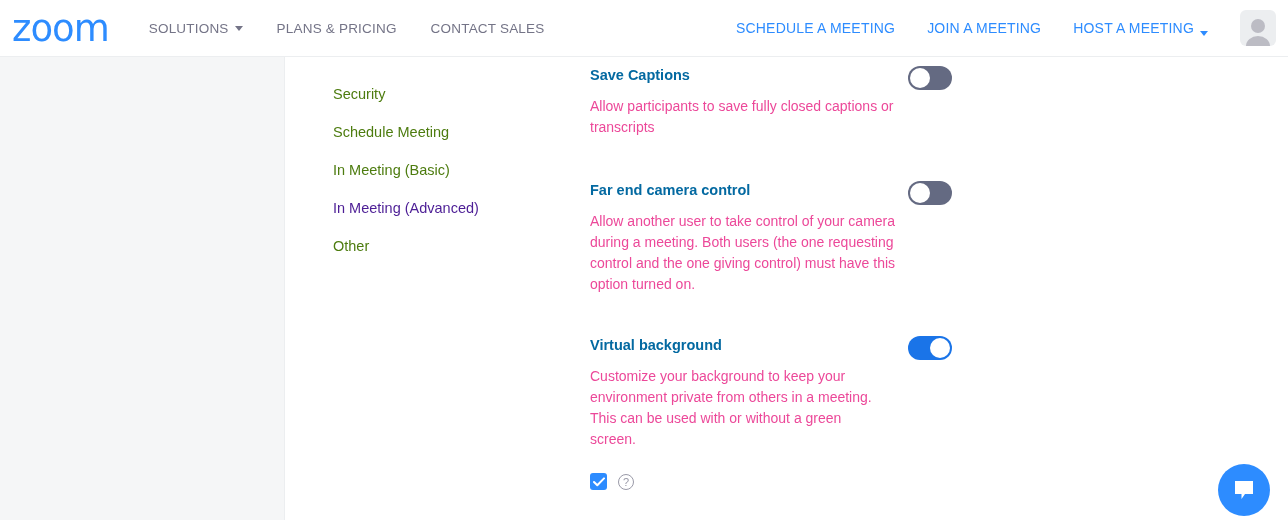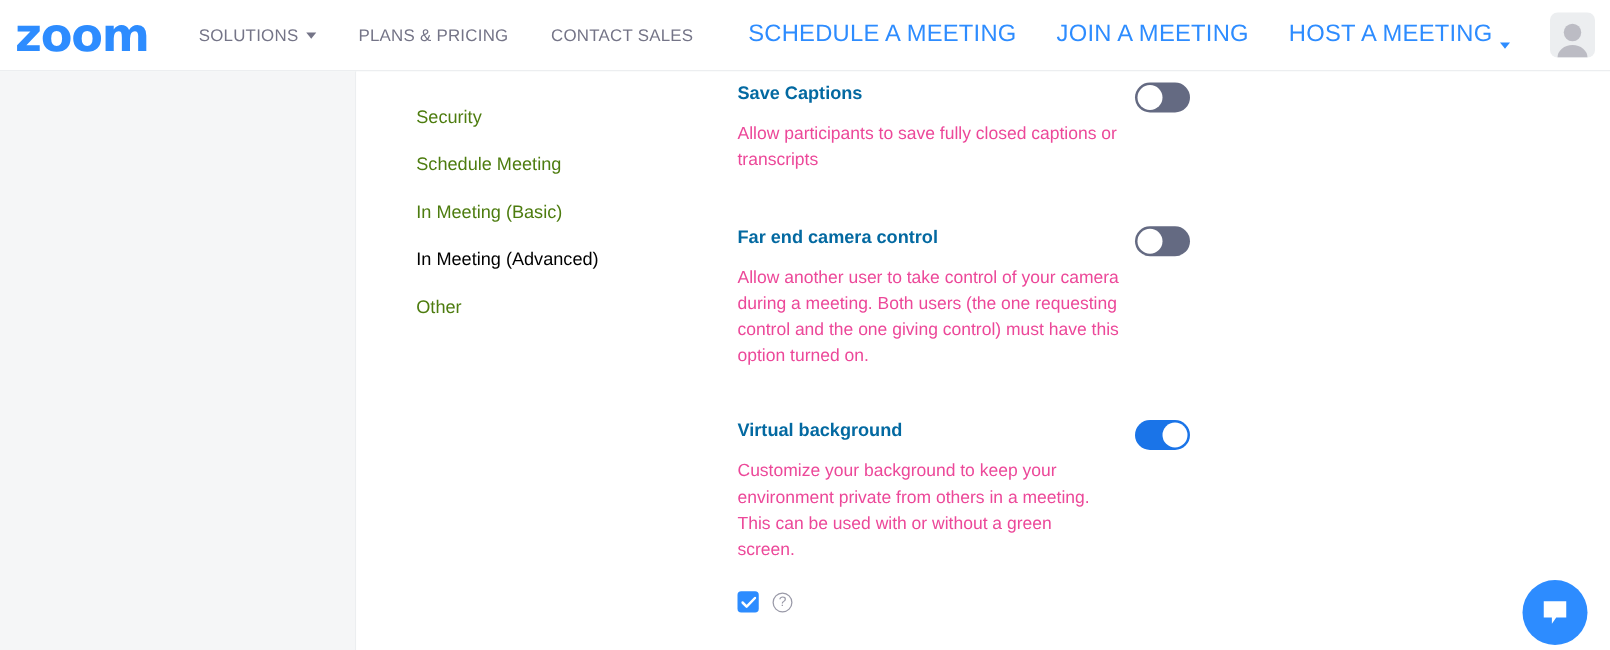--- a/index.html
+++ b/index.html
@@ -15,21 +15,21 @@
     position: absolute; top: 0; left: 0;
     width: 1288px; height: 57px;
     background: #ffffff;
     border-bottom: 1px solid #eceef0;
     display: flex; align-items: center;
     z-index: 20;
   }
   .logo {
     margin-left: 12px;
     font-size: 37px;
-    font-weight: bold;
+    font-weight: normal;
     letter-spacing: -1px;
     color: #2d8cff;
     line-height: 1;
     font-family: "DejaVu Sans", sans-serif;
     user-select: none;
   }
   .nav-left { display: flex; align-items: center; margin-left: 40px; }
   .nav-left a {
     color: #747487;
     font-size: 13.5px;
@@ -47,21 +47,21 @@
     border-right: 4px solid transparent;
     border-top: 5px solid currentColor;
   }
   .nav-right {
     margin-left: auto;
     display: flex; align-items: center;
     margin-right: 12px;
   }
   .nav-right a {
     color: #2d8cff;
-    font-size: 19px;
+    font-size: 14px;
     text-decoration: none;
     margin-right: 32px;
     letter-spacing: .2px;
     white-space: nowrap;
     display: inline-flex; align-items: flex-end;
   }
   .avatar {
     width: 36px; height: 36px;
     border-radius: 6px;
     background: #eceef0;
@@ -96,21 +96,21 @@
     padding-top: 18px;
   }
   .side-menu-item {
     display: block;
     padding: 10px 0 10px 48px;
     font-size: 14.5px;
     color: #4d7c0f;
     text-decoration: none;
     line-height: 18px;
   }
-  .side-menu-item.active { color: #000000; }
+  .side-menu-item.active { color: #4c1d95; }
 
   
   .content {
     position: absolute;
     top: 57px; left: 590px;
     width: 698px; height: 463px;
     background: #ffffff;
     padding-top: 8px;
   }
   .setting {

